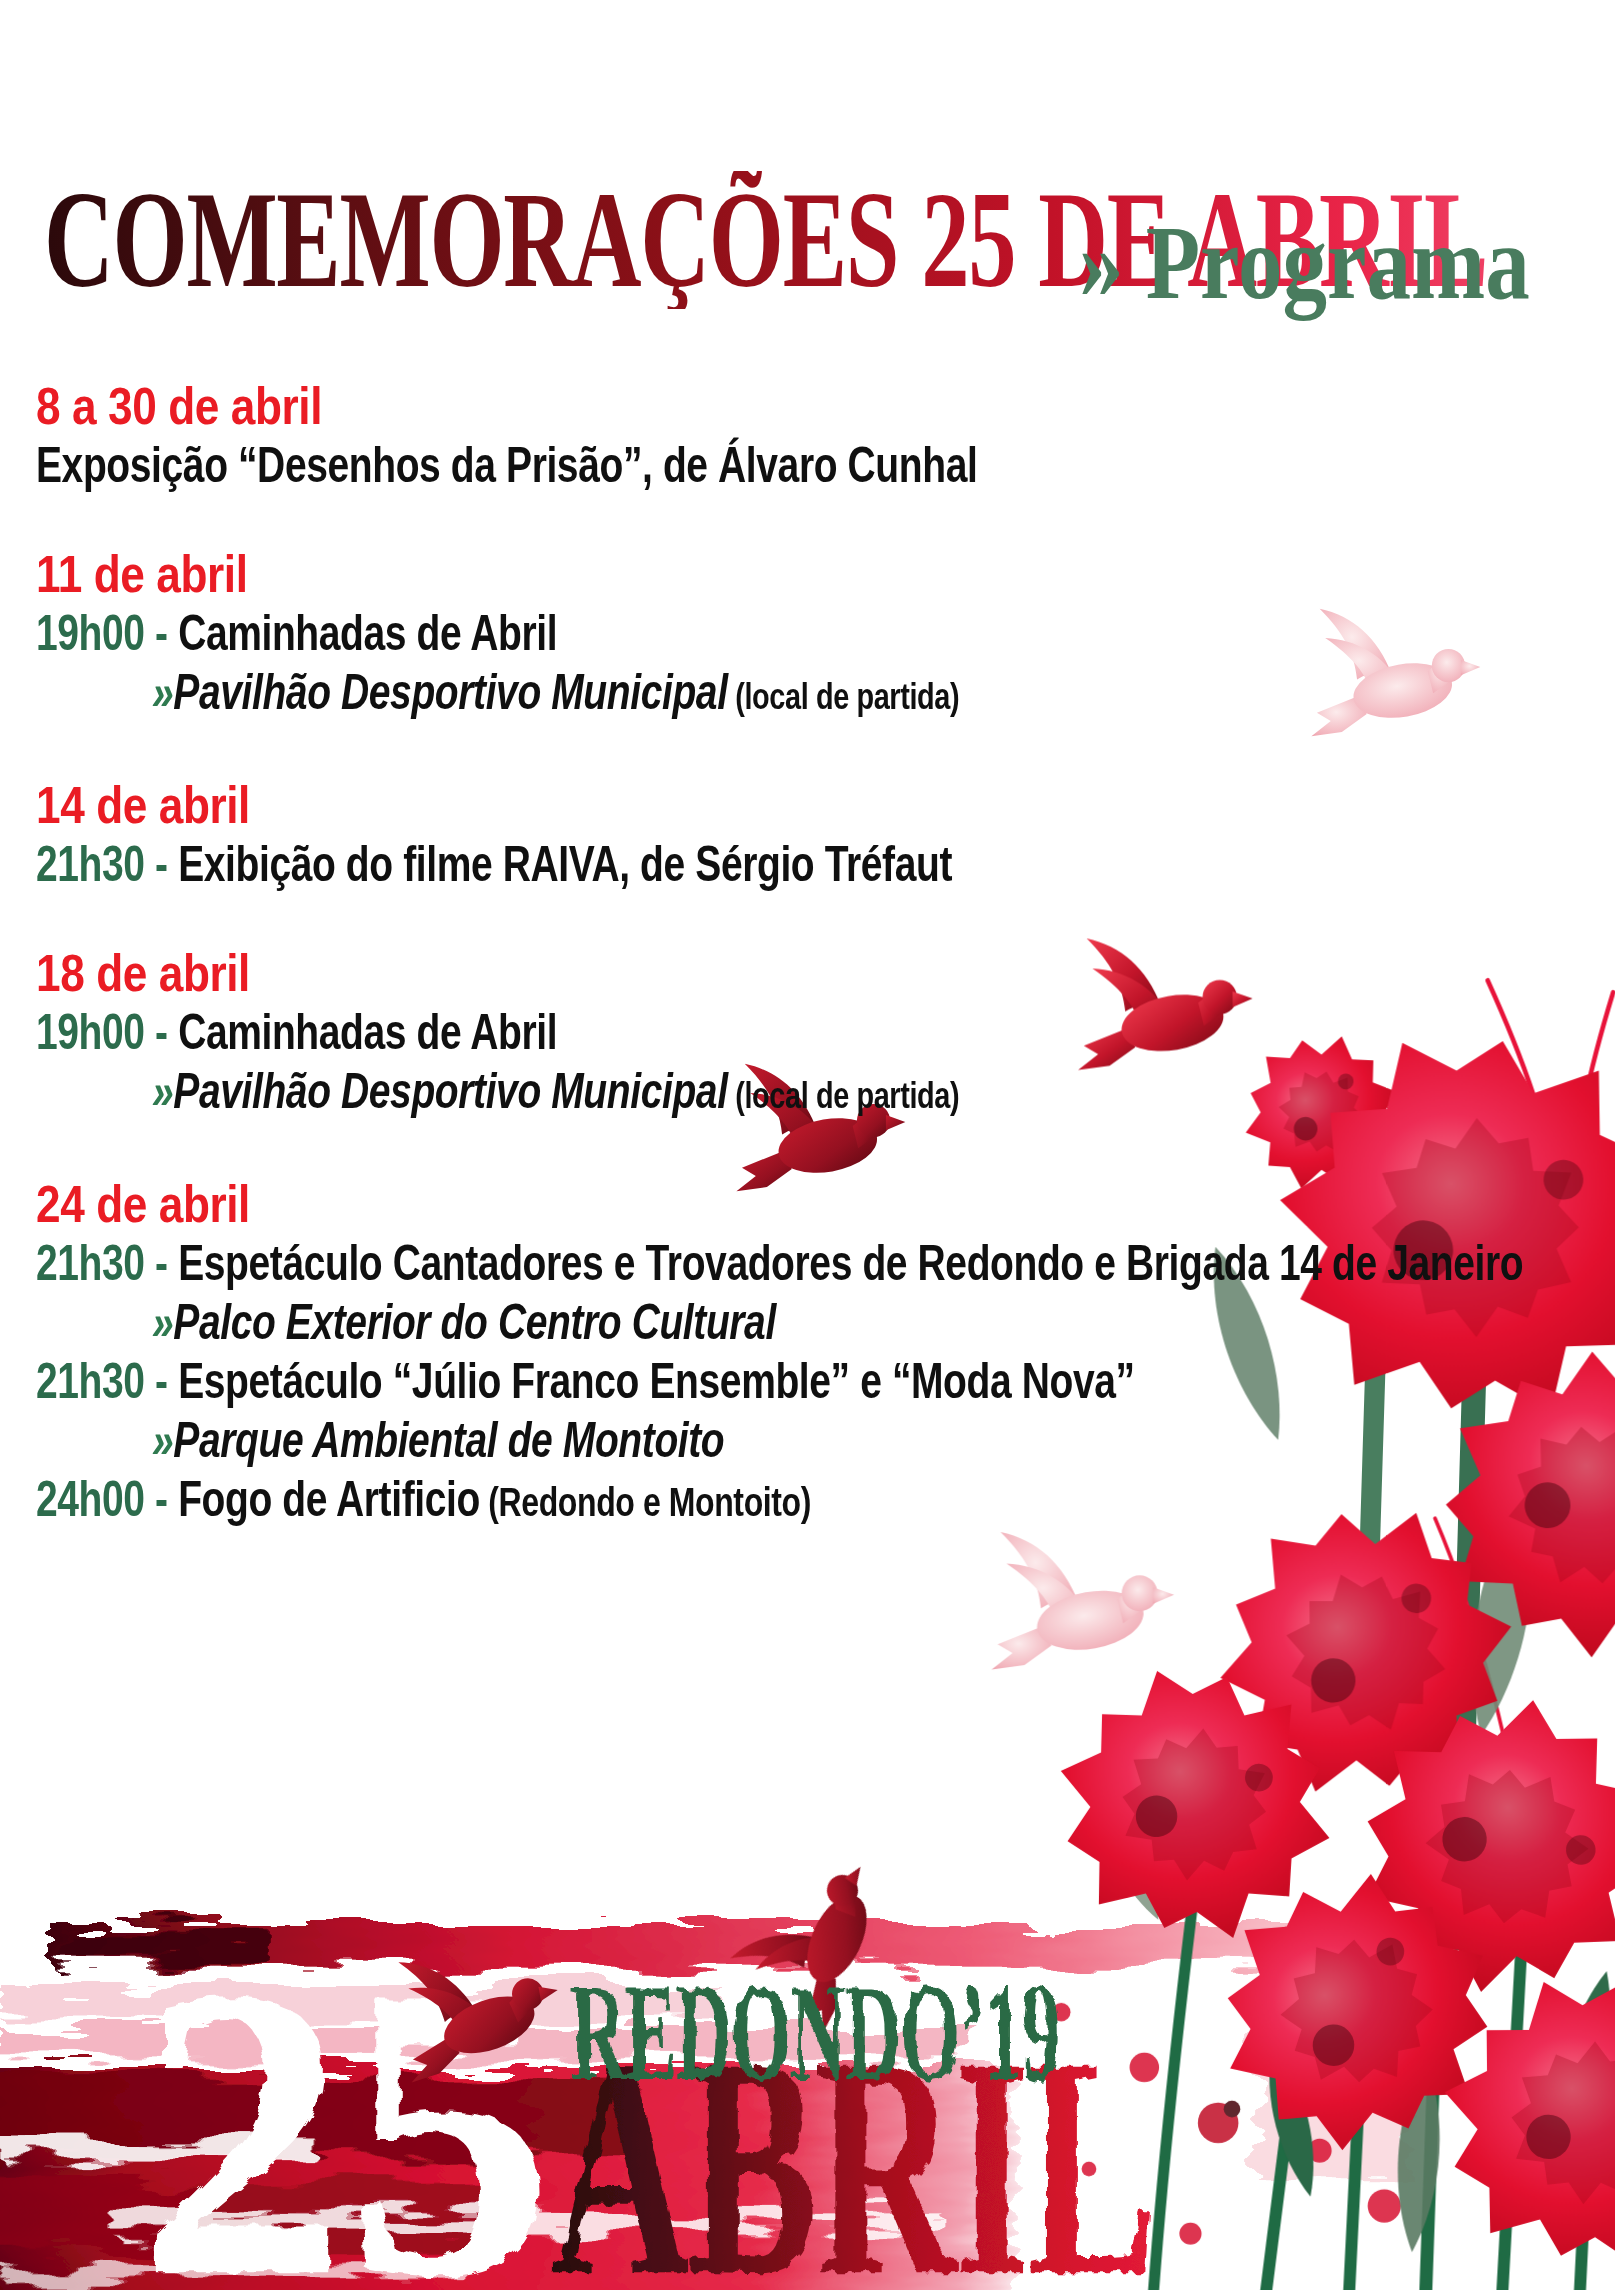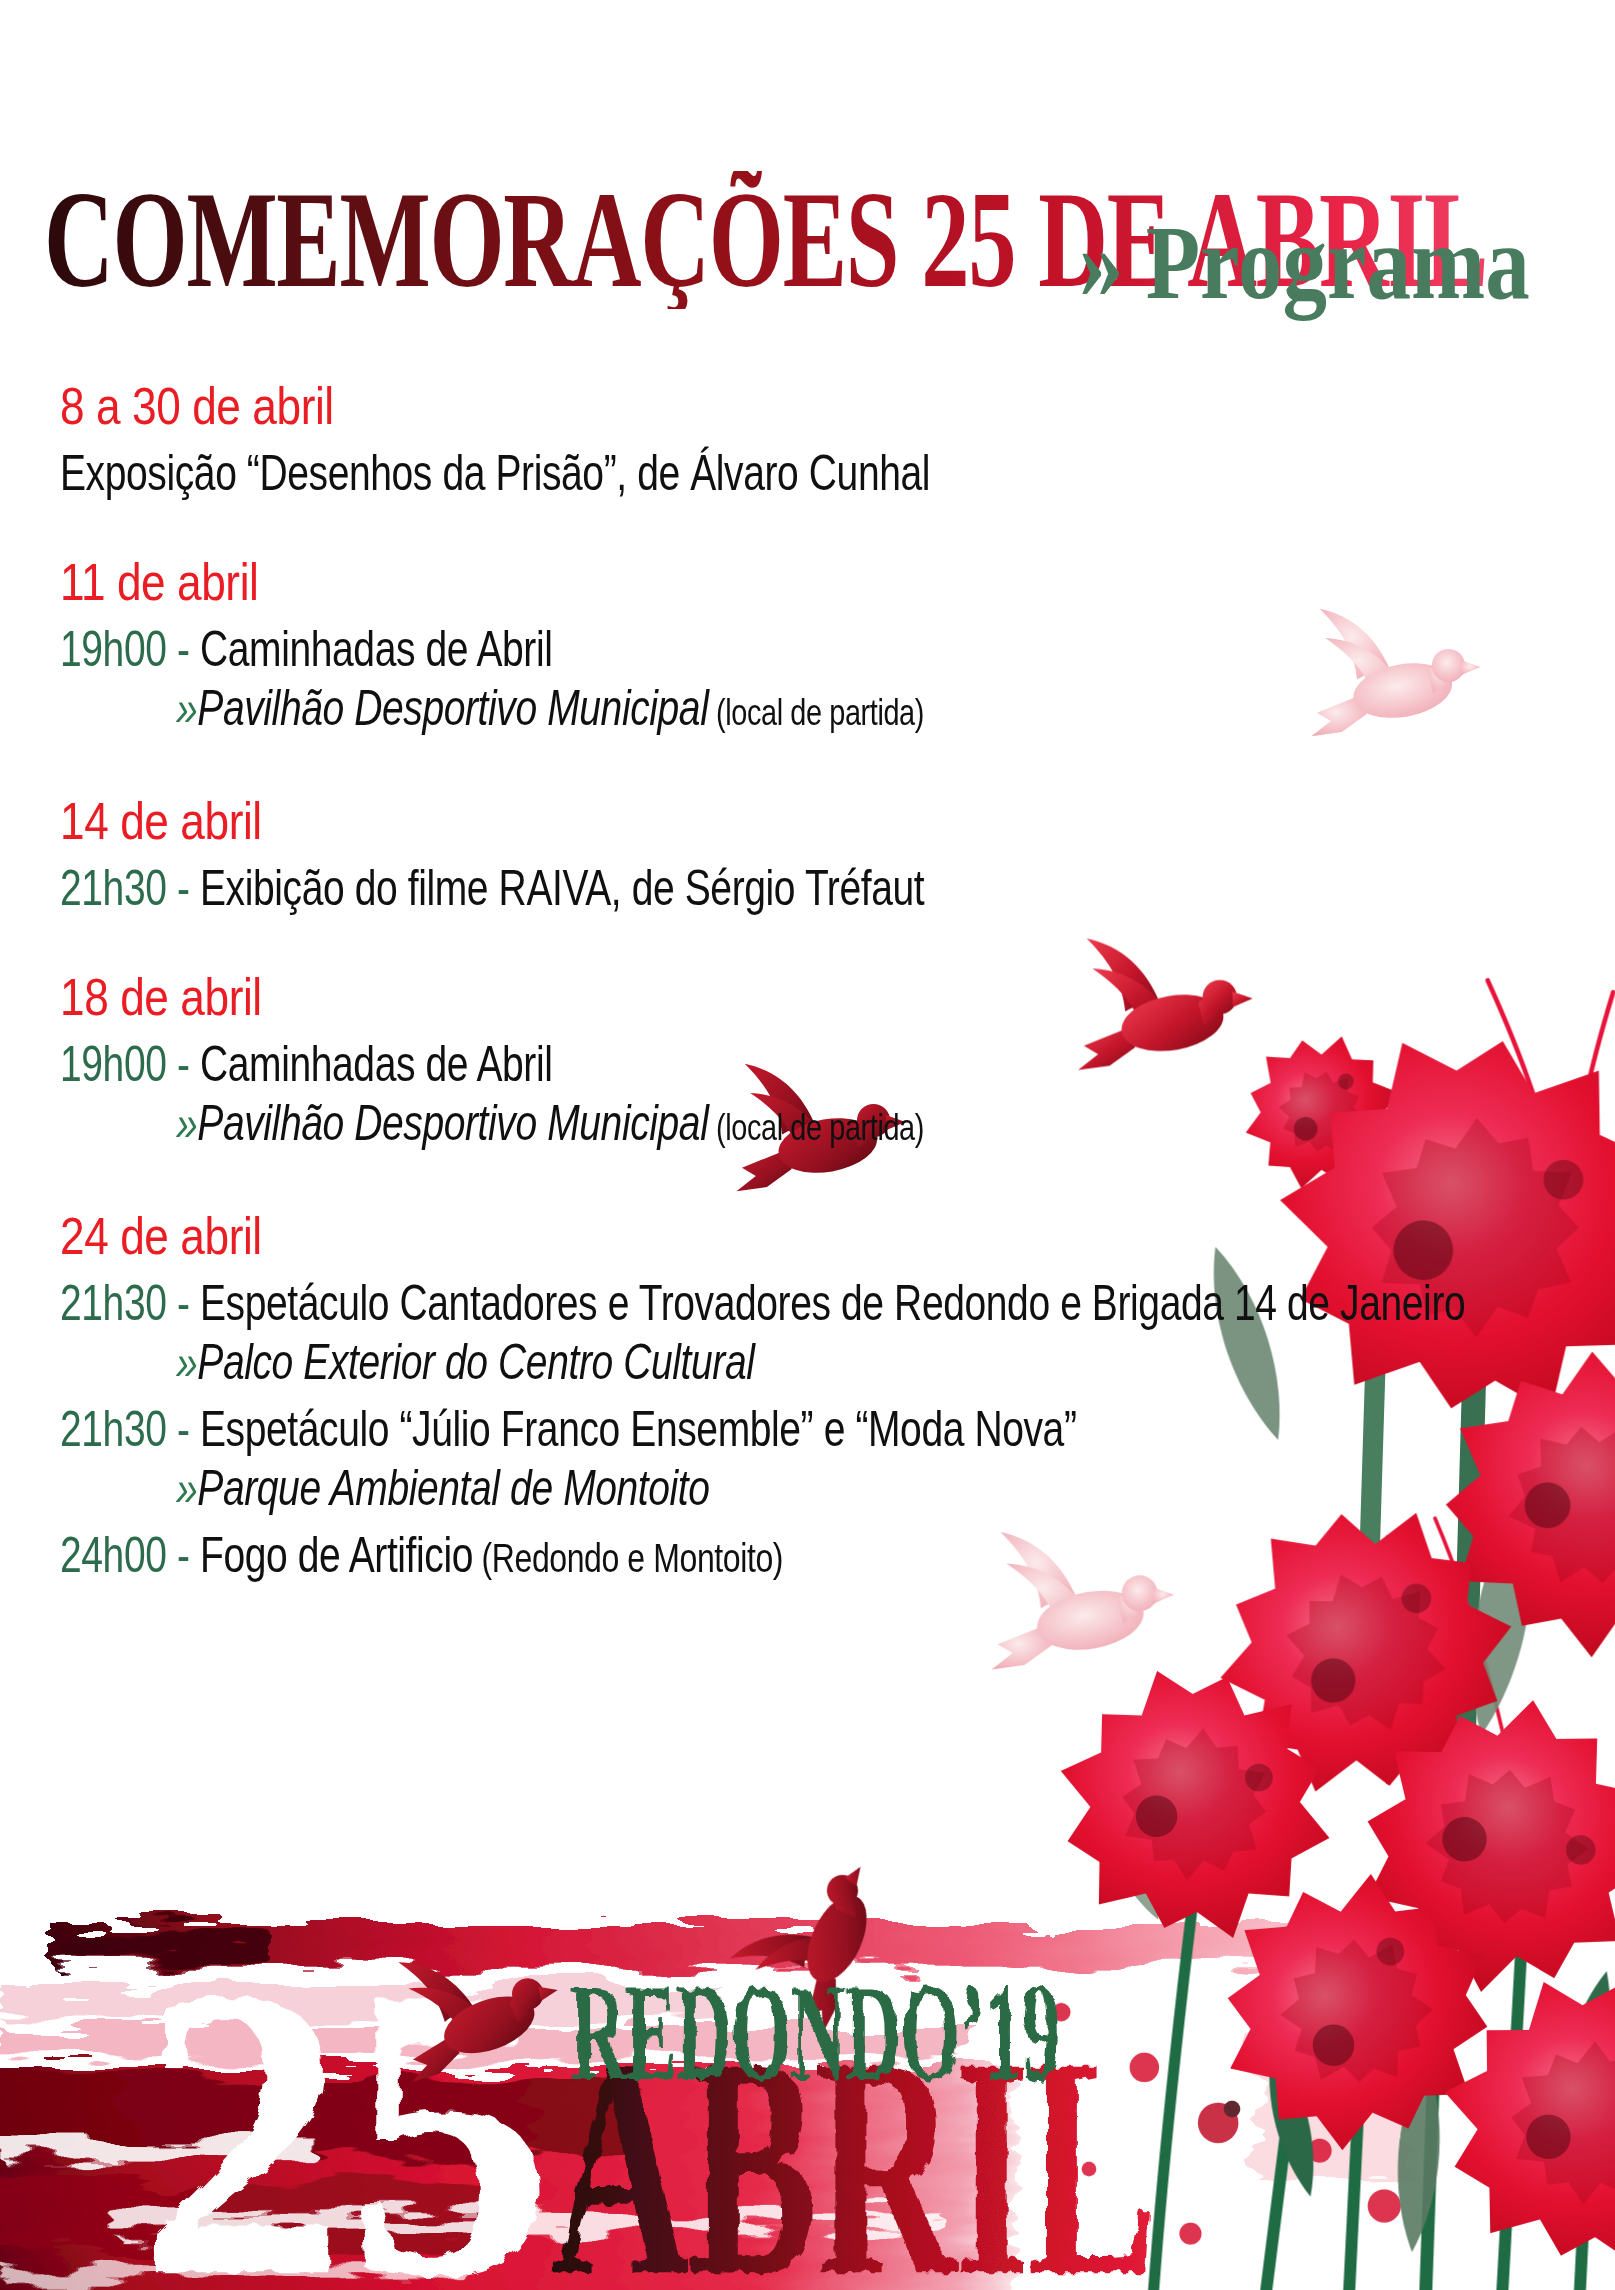--- a/index.html
+++ b/index.html
@@ -7,27 +7,27 @@
        font-family:"Liberation Sans",sans-serif;}
   .art{position:absolute;left:0;top:0;width:1615px;height:2291px;z-index:1;}
   .page-title{position:absolute;left:44px;top:79px;z-index:3;
       font-family:"Liberation Serif",serif;font-weight:700;font-size:138px;line-height:1;
       white-space:nowrap;transform:scaleX(.70);transform-origin:0 0;letter-spacing:-1.8px;
       background:linear-gradient(90deg,#2b090b 0%,#5c0e12 20%,#8f1018 45%,#c21228 70%,#e92448 90%,#ef4064 100%);
       -webkit-background-clip:text;background-clip:text;color:transparent;-webkit-text-fill-color:transparent;}
   .page-subtitle{position:absolute;right:85px;top:210px;z-index:3;
       font-family:"Liberation Serif",serif;font-weight:700;font-size:106px;line-height:1;
       color:#497c5e;white-space:nowrap;transform:scaleX(.84);transform-origin:100% 0;}
-  .program{position:absolute;left:60px;top:377px;z-index:3;width:1551px;font-weight:400;color:#101010;}
+  .program{position:absolute;left:36px;top:377px;z-index:3;width:1551px;font-weight:700;color:#101010;}
   .program-section{margin-bottom:50px;}
   .pline{line-height:59px;white-space:nowrap;}
   .sx{display:inline-block;transform:scaleX(.78);transform-origin:0 60%;white-space:nowrap;letter-spacing:-0.5px;}
   .date{font-size:52px;color:#ea1c24;}
   .date .sx{transform:scaleX(.85);}
-  .event{font-size:50px;margin-top:8px;}
+  .event{font-size:50px;}
   .time,.dash{color:#2c6b4c;}
   .enote{font-size:41px;}
   .venue{font-size:50px;padding-left:116px;}
   .vmark{color:#2f7a50;font-style:italic;}
   .vtext{font-style:italic;}
   .vnote{font-size:37px;font-style:normal;}
   .ftext{font-family:"Liberation Serif",serif;font-weight:700;}
 </style>
 </head>
 <body>

